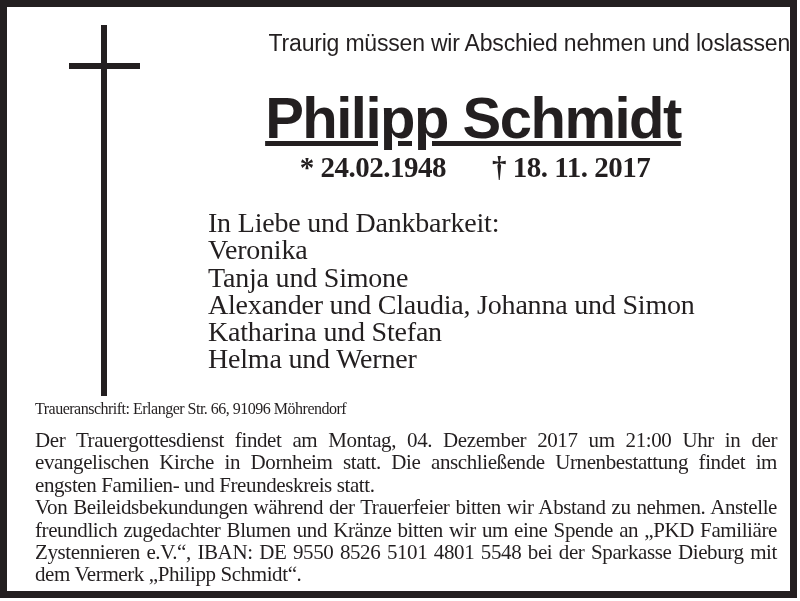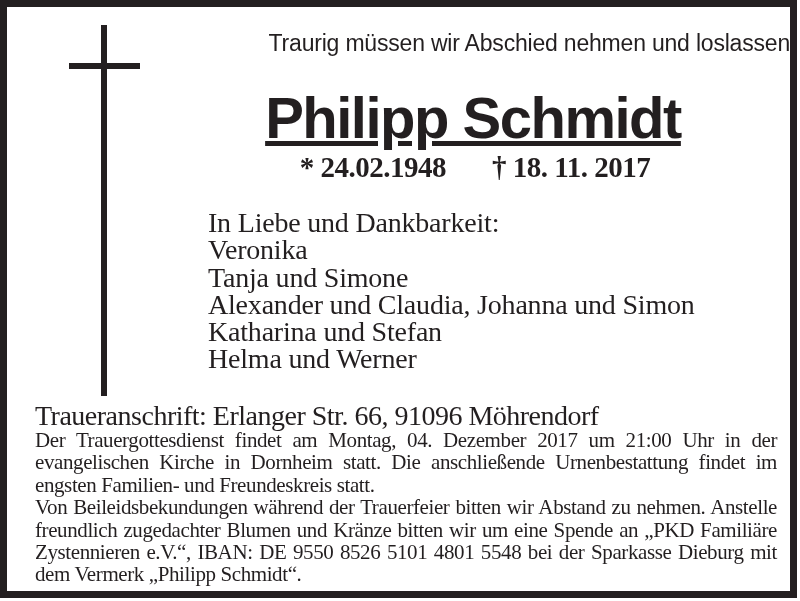--- a/index.html
+++ b/index.html
@@ -53,21 +53,21 @@
     white-space: nowrap;
   }
   .dates .birth { margin-right: 46px; }
   .mourners {
     position: absolute; left: 208px; top: 209px;
     font-size: 28px; line-height: 27.3px;
     letter-spacing: -0.2px;
   }
   .address {
     position: absolute; left: 35px; top: 400px;
-    font-size: 28px; letter-spacing: -0.5px;
+    font-size: 16px; letter-spacing: -0.5px;
   }
   .body-text {
     position: absolute; left: 35px; top: 429px; width: 742px;
   }
   .body-text p {
     margin: 0;
     font-size: 21px; line-height: 22.4px;
     letter-spacing: -0.4px;
     text-align: justify;
   }

